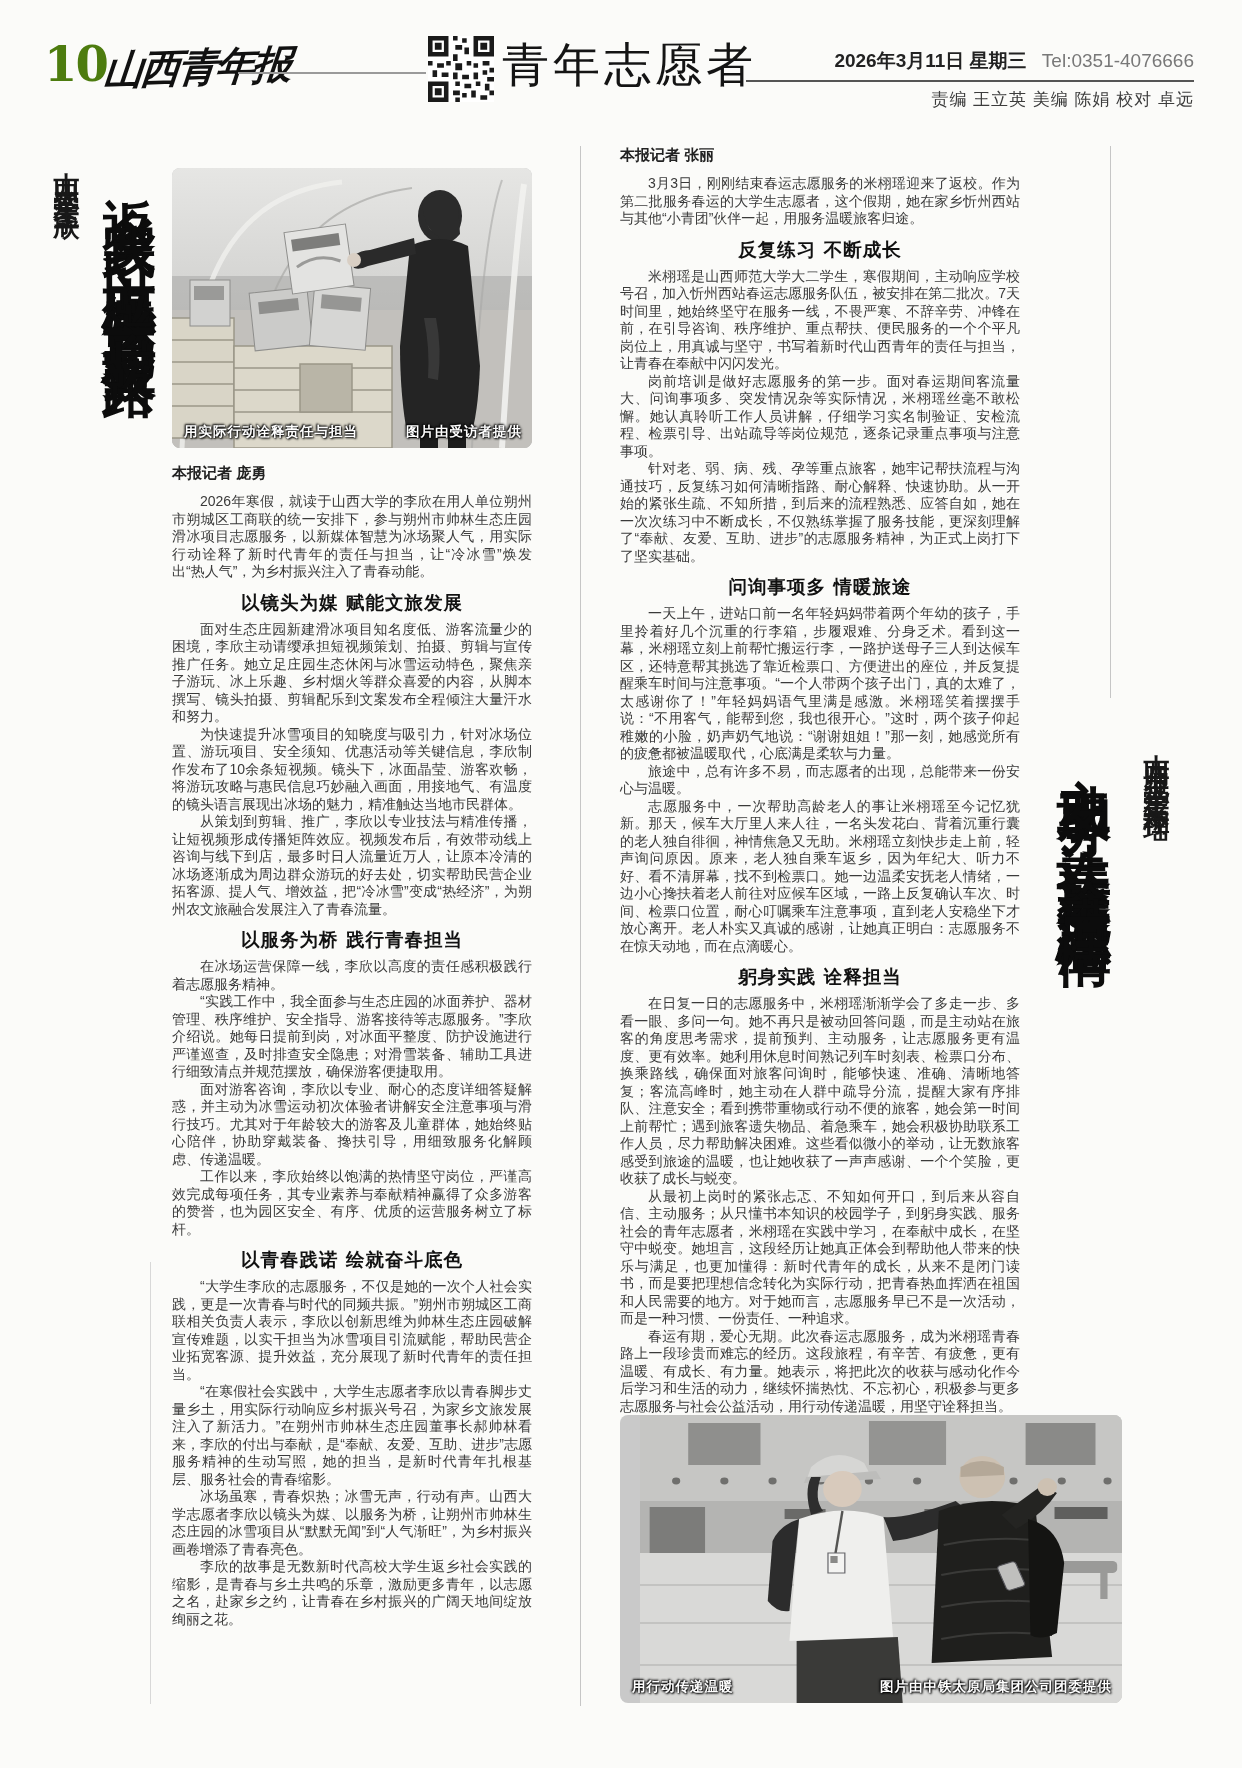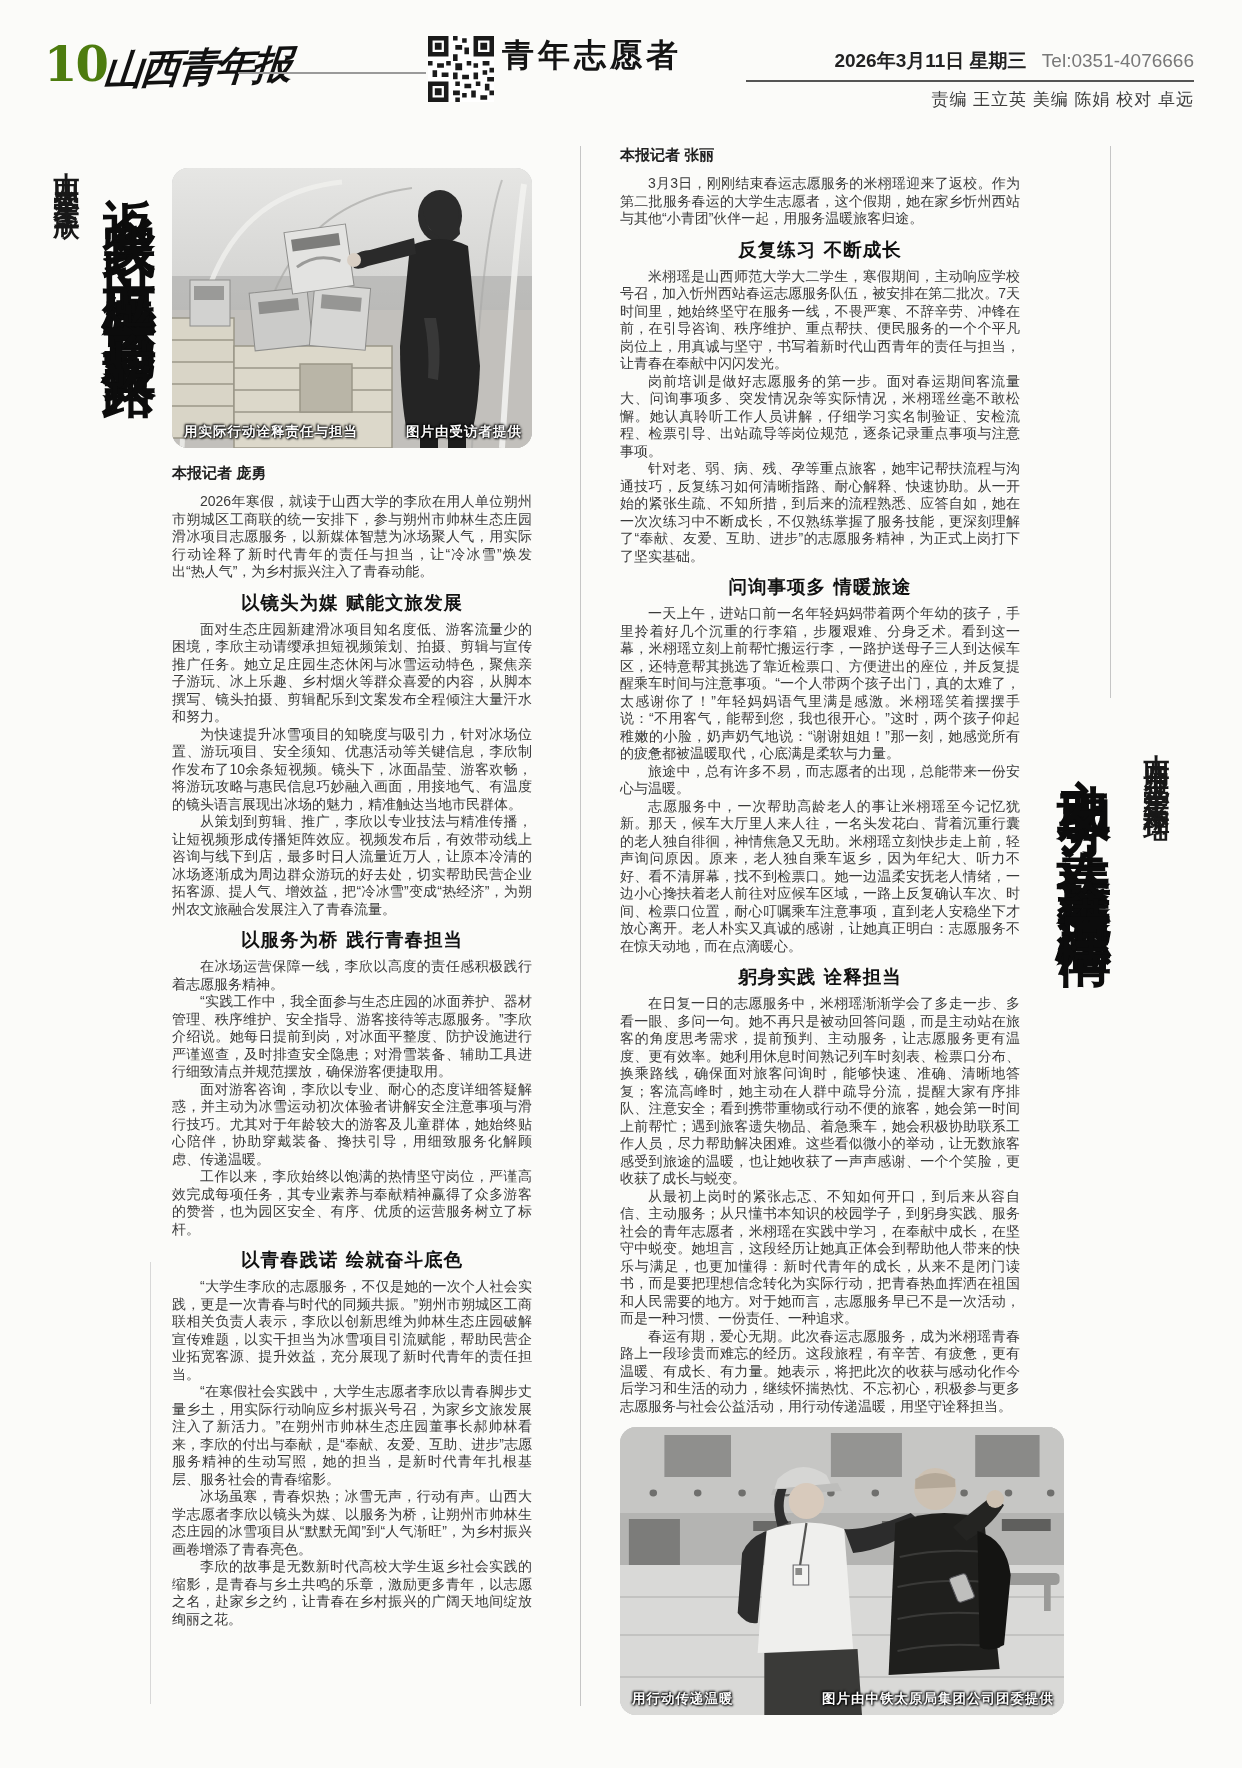--- a/index.html
+++ b/index.html
@@ -10,21 +10,21 @@
   }
   
   .hdr{position:absolute;left:0;top:0;width:1242px;height:120px;}
   .page-num{position:absolute;left:44px;top:36px;font-family:"DejaVu Serif",serif;
     font-size:48px;font-weight:700;color:#4d7c0f;letter-spacing:-2px;}
   .logo{position:absolute;left:104px;top:40px;font-size:40px;font-weight:900;
     font-style:italic;color:#111;transform:skewX(-7deg) rotate(-2deg);letter-spacing:-3px;
     font-family:"DejaVu Serif",serif;}
   .hline-left{position:absolute;left:238px;top:72px;width:188px;height:2px;background:#9a9a9a;}
   .qr{position:absolute;left:428px;top:36px;width:66px;height:66px;}
-  .section-title{position:absolute;left:502px;top:34px;font-size:32px;font-weight:700;
+  .section-title{position:absolute;left:502px;top:34px;font-size:47px;font-weight:400;
     color:#141414;letter-spacing:4px;font-family:"DejaVu Serif",serif;}
   .hdr-right{position:absolute;right:48px;top:48px;width:500px;text-align:right;}
   .date-line{font-size:19px;font-weight:700;color:#222;white-space:nowrap;}
   .date-line .tel{font-weight:400;color:#787878;margin-left:10px;}
   .hdr-rule{position:absolute;right:48px;top:80px;width:448px;height:2px;background:#555;}
   .editors{position:absolute;right:48px;top:88px;font-size:17px;color:#3c3c3c;letter-spacing:1px;}
 
   
   .v-block{position:absolute;display:flex;flex-direction:row;}
   .v-kicker{writing-mode:vertical-rl;font-size:26px;font-weight:700;color:#181818;
@@ -48,23 +48,23 @@
   #left-col{left:172px;top:168px;width:360px;}
   #right-col{left:620px;top:146px;width:400px;}
   .byline{font-size:15px;font-weight:700;color:#222;margin:16px 0 10px 0;}
   #right-col .byline{margin:0 0 10px 0;}
   p.body{font-size:14px;line-height:17.5px;color:#3a3a3a;text-align:justify;
     text-indent:2em;margin:0;}
   h3.subhead{font-size:18.5px;font-weight:800;color:#111;text-align:center;
     margin:9px 0 6px 0;letter-spacing:1px;font-family:"DejaVu Serif",serif;}
 
   
-  .photo{position:relative;border-radius:16px;overflow:hidden;background:#c9c9c9;}
+  .photo{position:relative;border-radius:8px;overflow:hidden;background:#c9c9c9;}
   #left-photo{width:360px;height:280px;}
-  #right-photo{width:444px;height:288px;margin-top:12px;}
+  #right-photo{width:482px;height:288px;margin-top:0;padding-left:20px;}
   .photo svg{display:block;width:100%;height:100%;}
   .cap{position:absolute;bottom:7px;font-size:13.5px;font-weight:700;color:#fff;
     text-shadow:0 0 3px #000,1px 1px 2px #000,-1px -1px 2px #000;letter-spacing:1px;}
   .cap-l{left:12px;}
   .cap-r{right:10px;}
 </style>
 </head>
 <body>
 
 <div class="hdr">

